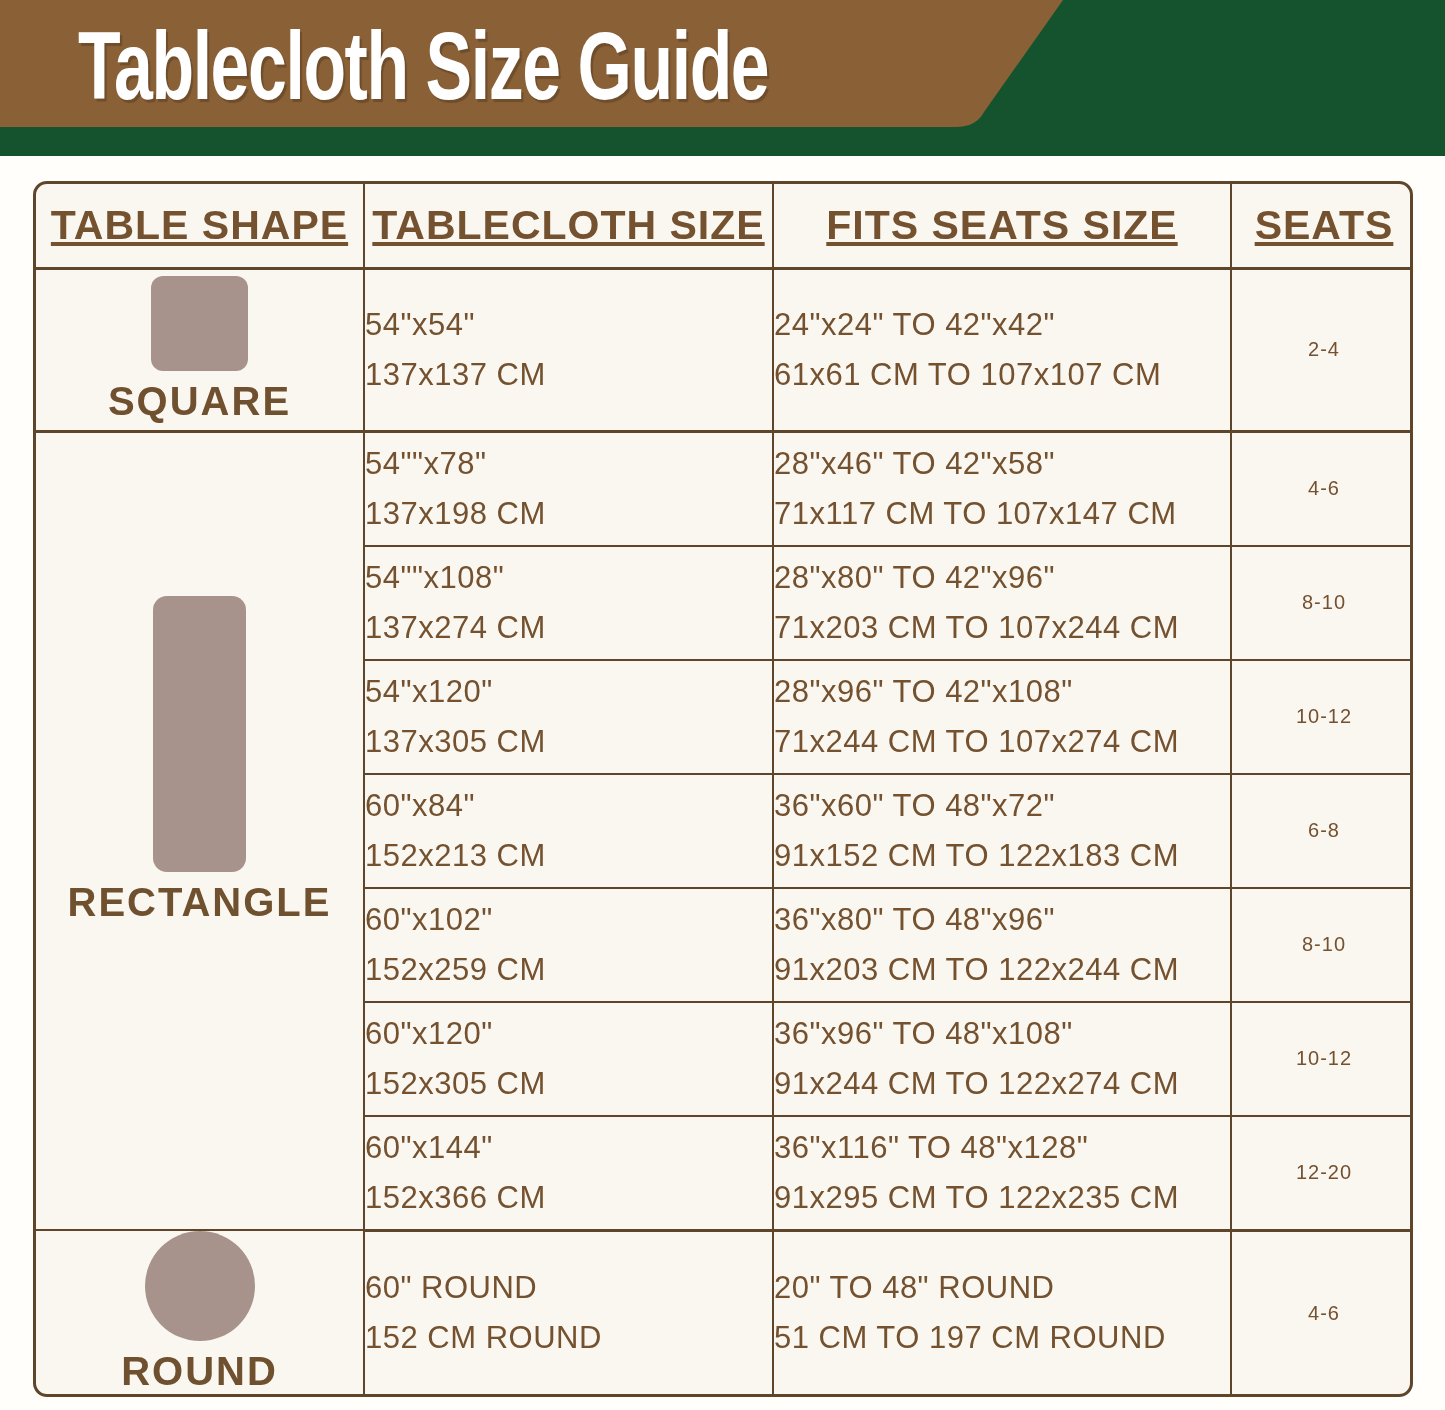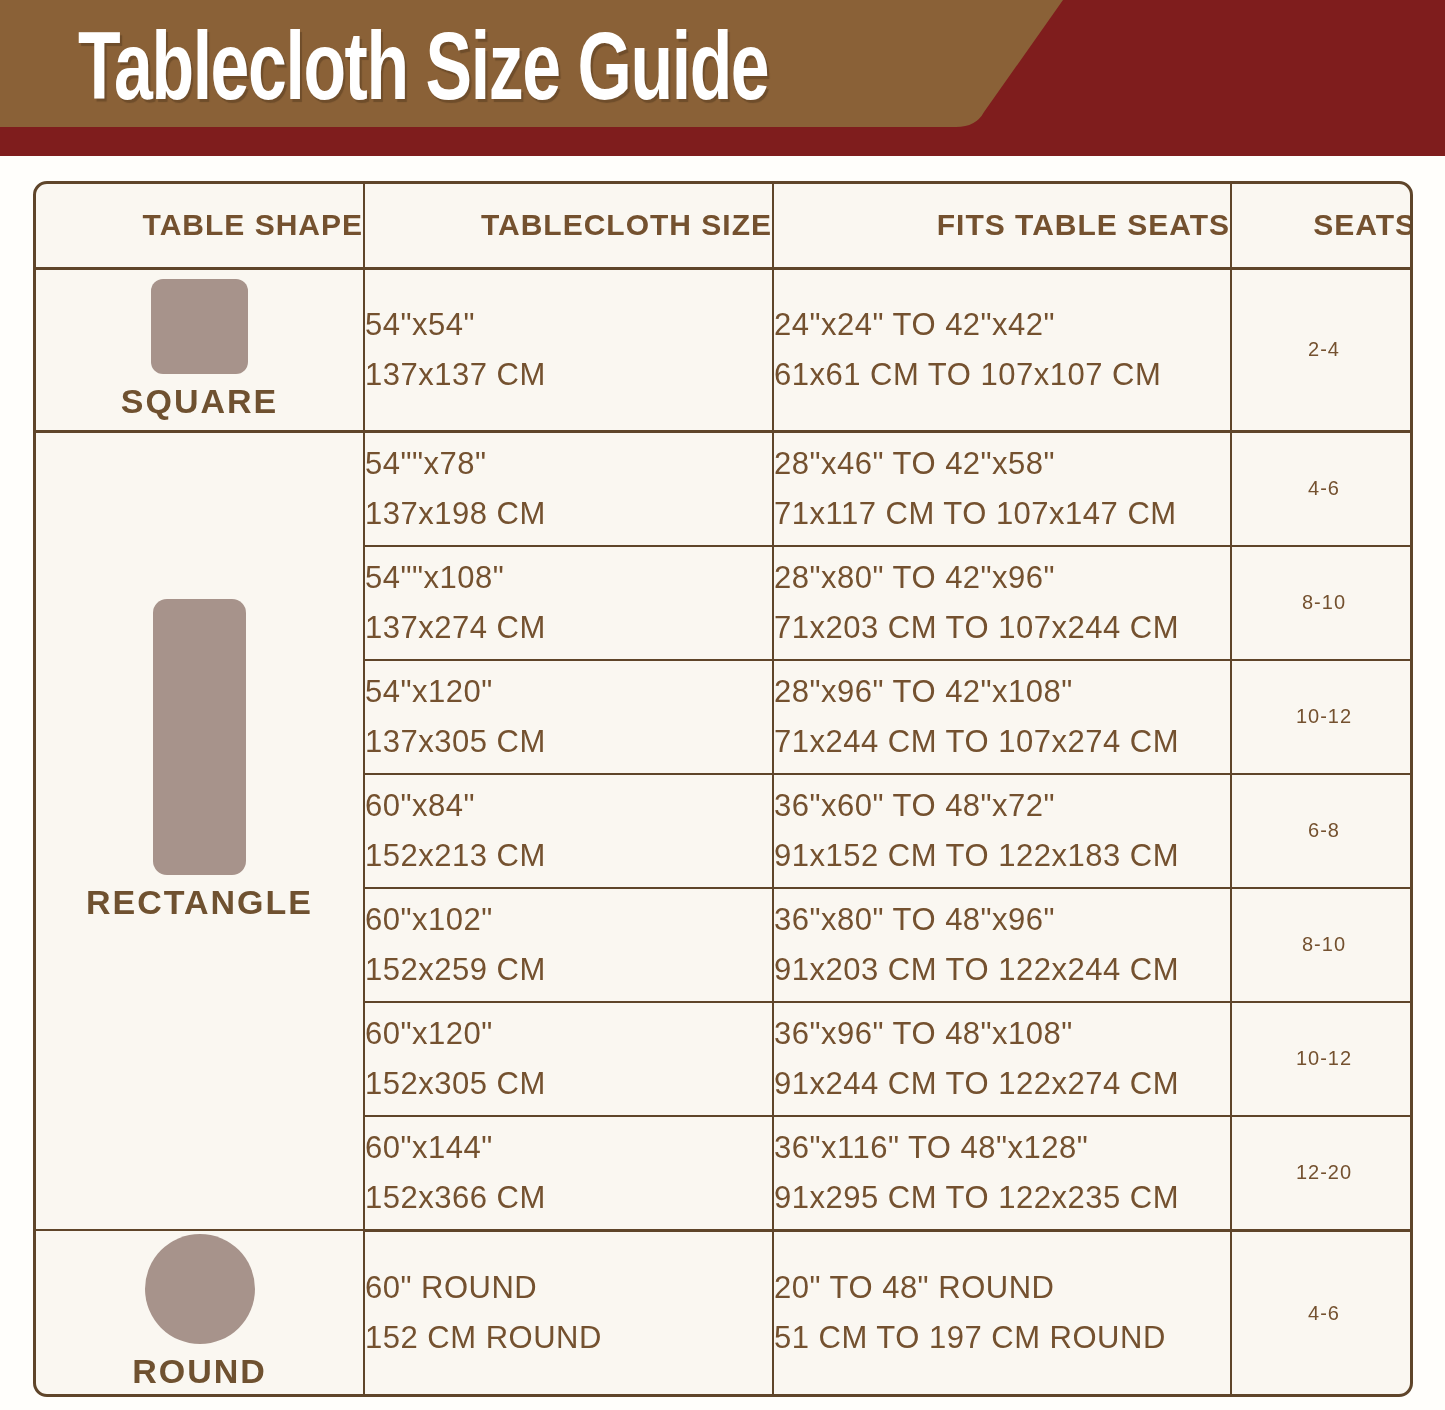--- a/index.html
+++ b/index.html
@@ -4,21 +4,21 @@
 <style>
   html,body{margin:0;padding:0;}
   body{
     width:1445px;height:1410px;position:relative;overflow:hidden;
     background:#fffefb;
     font-family:"Liberation Sans", sans-serif;
   }
   
   .top-strip{
     position:absolute;left:0;top:0;width:1445px;height:156px;
-    background:#7f1d1d;
+    background:#14532d;
   }
   .banner-svg{position:absolute;left:0;top:0;display:block;}
   .banner-title{
     position:absolute;left:78px;top:17px;
     font-size:97px;line-height:97px;font-weight:bold;
     color:#ffffff;letter-spacing:-2px;white-space:nowrap;
     transform:scaleX(0.72);transform-origin:left top;
     text-shadow:3px 3px 1px rgba(50,32,16,0.30);
   }
   
@@ -41,22 +41,22 @@
   .size-table th:last-child,.size-table td:last-child{border-right:none;margin-left:40px;}
   .size-table thead th{border-bottom-width:3px;}
   .size-table tr.section-end td{border-bottom-width:3px;}
   .size-table tbody tr:last-child td{border-bottom:none;}
   thead tr{height:84px;}
   tr.section-square td{height:160px;}
   tr.section-rectangle td{height:112px;}
   tr.section-round td{height:163px;}
 
   .size-table th{
-    font-size:30px;font-weight:bold;color:#74512f;
-    letter-spacing:1px;text-align:right;
+    font-size:41px;font-weight:bold;color:#74512f;
+    letter-spacing:1px;text-align:center;text-decoration:underline;
   }
   .cloth-cell{padding-left:64px;}
   .fits-cell{padding-left:24px;}
   .line{
     display:block;font-size:31px;line-height:50px;
     color:#74512f;letter-spacing:0.5px;white-space:nowrap;
   }
   .seats-cell{text-align:center;}
   .seats-val{font-size:20px;color:#74512f;letter-spacing:1px;}
 
@@ -64,21 +64,21 @@
   .shape-cell{text-align:center;}
   .shape-wrap{
     display:flex;flex-direction:column;align-items:center;
     justify-content:center;gap:8px;
   }
   .shape-icon{background:#a7938b;}
   .square-icon{width:97px;height:95px;border-radius:12px;}
   .rectangle-icon{width:93px;height:276px;border-radius:14px;}
   .circle-icon{width:110px;height:110px;border-radius:50%;}
   .shape-label{
-    font-size:34px;font-weight:bold;color:#6f5130;letter-spacing:2px;
+    font-size:40px;font-weight:bold;color:#6f5130;letter-spacing:2px;
   }
   tr.section-rectangle .shape-wrap{margin-bottom:140px;}
   tr.section-round .shape-wrap{}
 </style>
 </head>
 <body>
 
 <div class="top-strip">
   <svg class="banner-svg" width="1445" height="156" viewBox="0 0 1445 156" aria-hidden="true">
     <path d="M0,0 H1063 L984,112 Q976,127 956,127 H0 Z" fill="#8a6137"></path>
@@ -91,21 +91,21 @@
     <colgroup>
       <col style="width:328px">
         <col style="width:409px">
         <col style="width:458px">
         <col style="width:185px">
     </colgroup>
     <thead>
       <tr>
         <th>TABLE SHAPE</th>
         <th>TABLECLOTH SIZE</th>
-        <th>FITS TABLE SEATS</th>
+        <th>FITS SEATS SIZE</th>
         <th>SEATS</th>
       </tr>
     </thead>
     <tbody>
         <tr class="section-square section-start section-end">
           <td class="shape-cell" rowspan="1">
     <div class="shape-wrap">
       <div class="shape-icon square-icon"></div>
       <div class="shape-label">SQUARE</div>
     </div>

